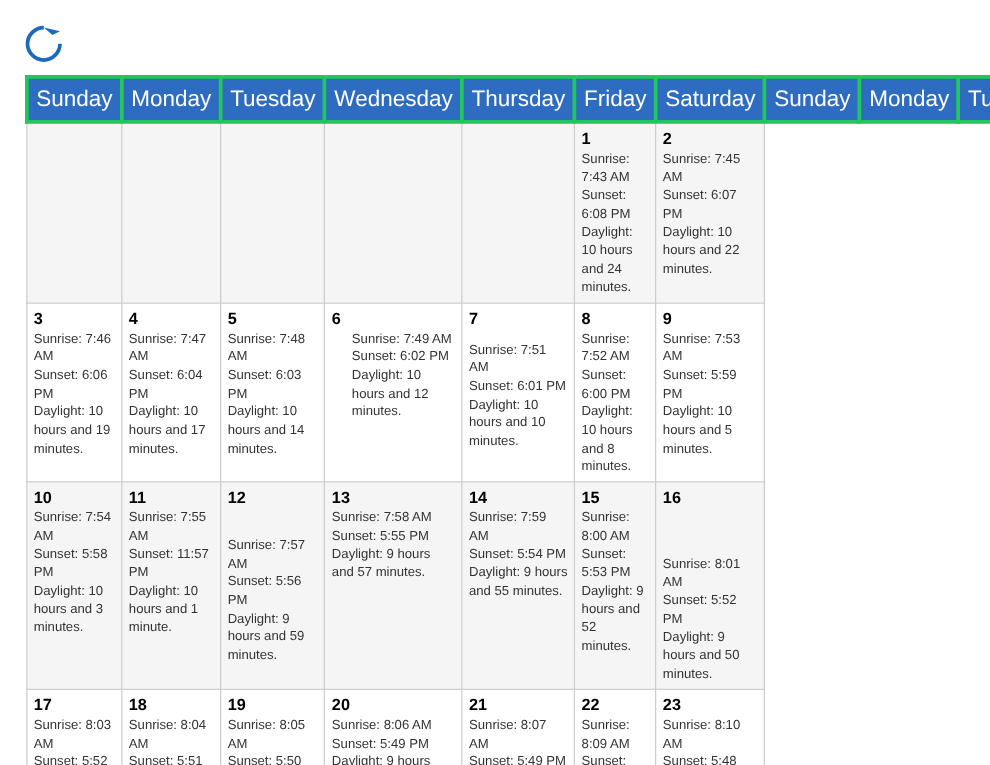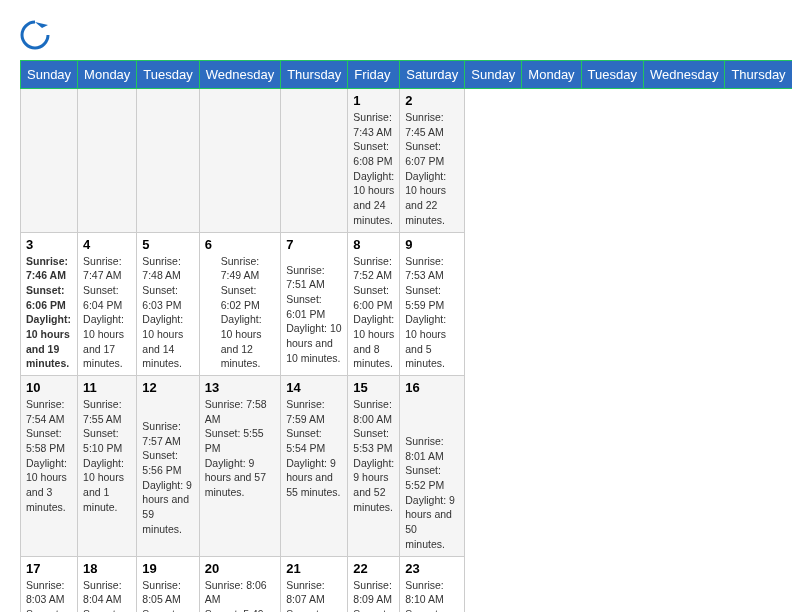--- a/index.html
+++ b/index.html
@@ -55,23 +55,23 @@
     table {
       width: 100%;
       border-collapse: collapse;
       font-size: 11px;
     }
     thead tr th {
       background-color: #2d6cc0;
       color: #fff;
       text-align: left;
       padding: 6px 6px;
-      font-size: 13px;
+      font-size: 18px;
       font-weight: normal;
-      border: 1px solid #22c55e;
+      border: 3px solid #22c55e;
     }
     tbody tr td {
       border: 1px solid #ccc;
       vertical-align: top;
       padding: 4px 5px;
       min-height: 70px;
       height: 70px;
       width: 113px;
     }
     tbody tr:nth-child(odd) td {
@@ -148,21 +148,21 @@
         <td>
           <span class="day-number">2</span>
           <div class="day-info" style="white-space: pre-line;">Sunrise: 7:45 AM
 Sunset: 6:07 PM
 Daylight: 10 hours and 22 minutes.</div>
         </td>
       </tr>
       <tr>
         <td>
           <span class="day-number">3</span>
-          <div class="day-info" style="white-space: pre-line; font-weight: bold;">Sunrise: 7:46 AM
+          <div class="day-info" style="white-space: pre-line;">Sunrise: 7:46 AM
 Sunset: 6:06 PM
 Daylight: 10 hours and 19 minutes.</div>
         </td>
         <td>
           <span class="day-number">4</span>
           <div class="day-info" style="white-space: pre-line;">Sunrise: 7:47 AM
 Sunset: 6:04 PM
 Daylight: 10 hours and 17 minutes.</div>
         </td>
         <td>
@@ -199,21 +199,21 @@
       <tr>
         <td>
           <span class="day-number">10</span>
           <div class="day-info" style="white-space: pre-line;">Sunrise: 7:54 AM
 Sunset: 5:58 PM
 Daylight: 10 hours and 3 minutes.</div>
         </td>
         <td>
           <span class="day-number">11</span>
           <div class="day-info" style="white-space: pre-line;">Sunrise: 7:55 AM
-Sunset: 5:10 PM
+Sunset: 11:57 PM
 Daylight: 10 hours and 1 minute.</div>
         </td>
         <td>
           <span class="day-number">12</span>
           <div class="day-info" style="white-space: pre-line; margin-top: 24px;">Sunrise: 7:57 AM
 Sunset: 5:56 PM
 Daylight: 9 hours and 59 minutes.</div>
         </td>
         <td>
           <span class="day-number">13</span>

